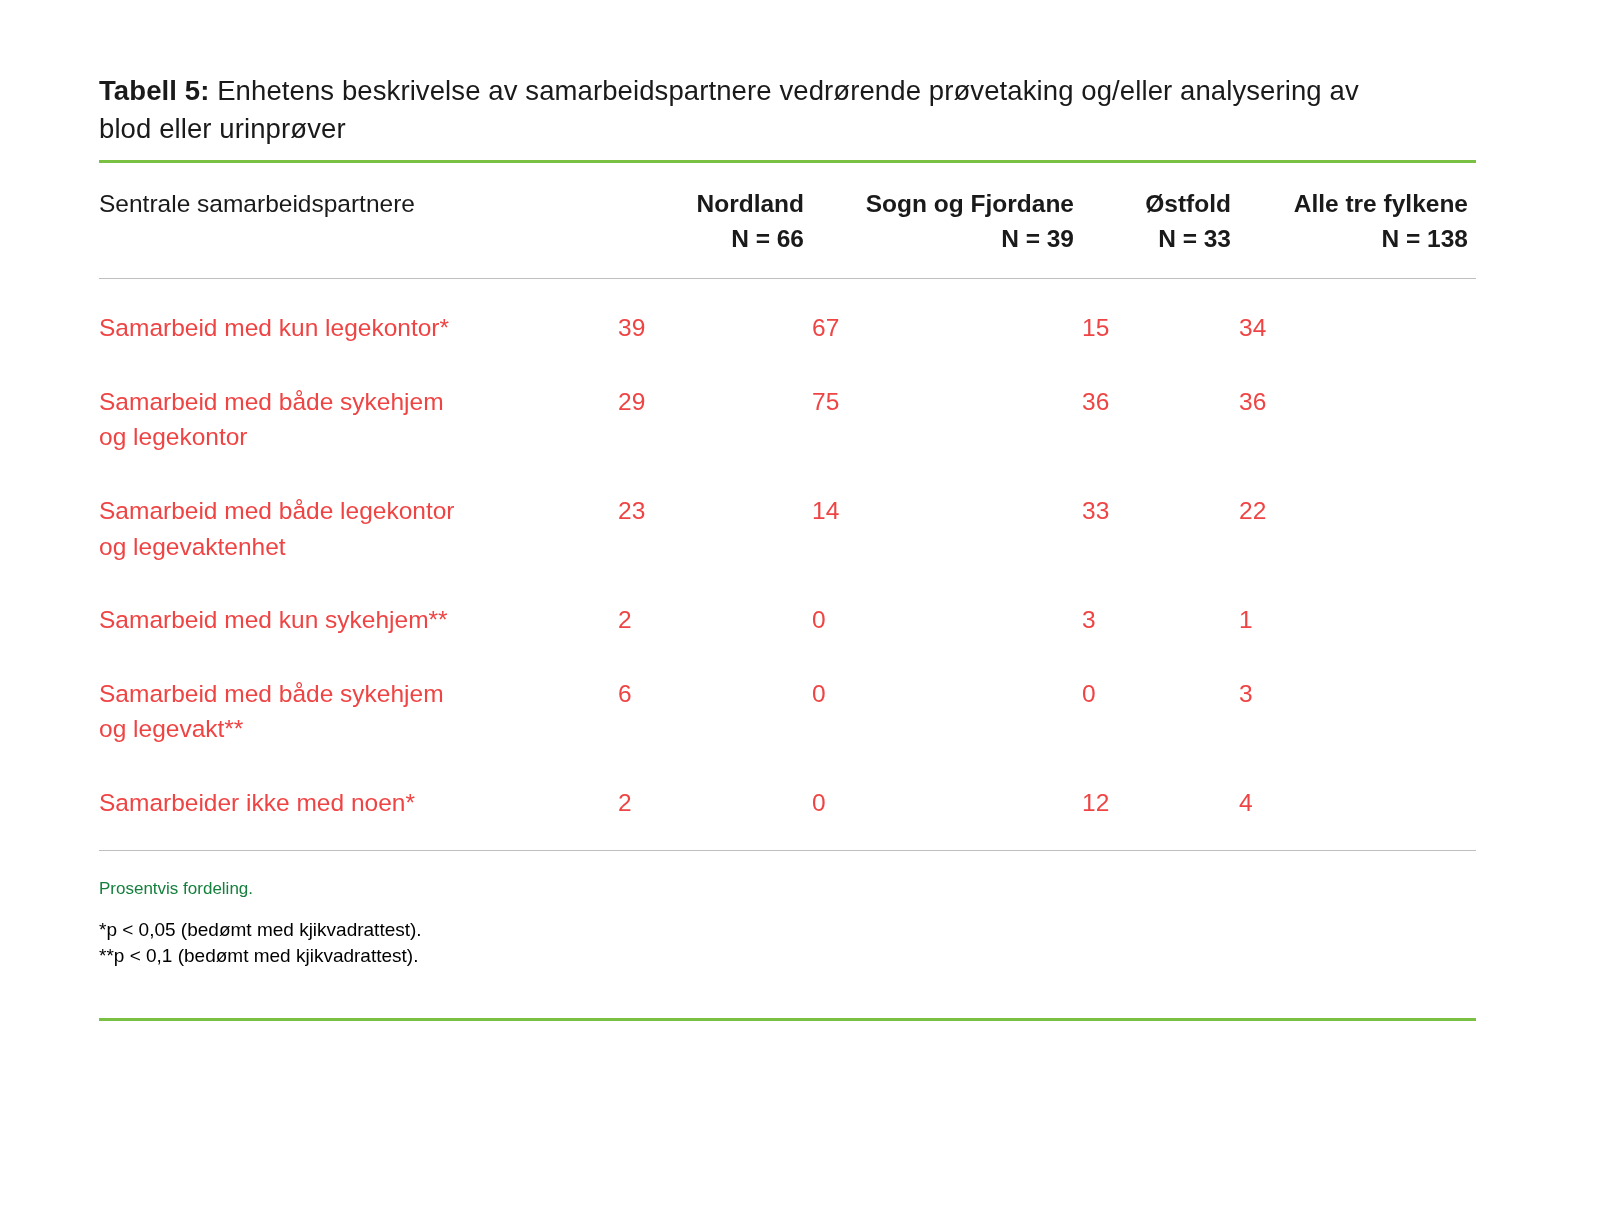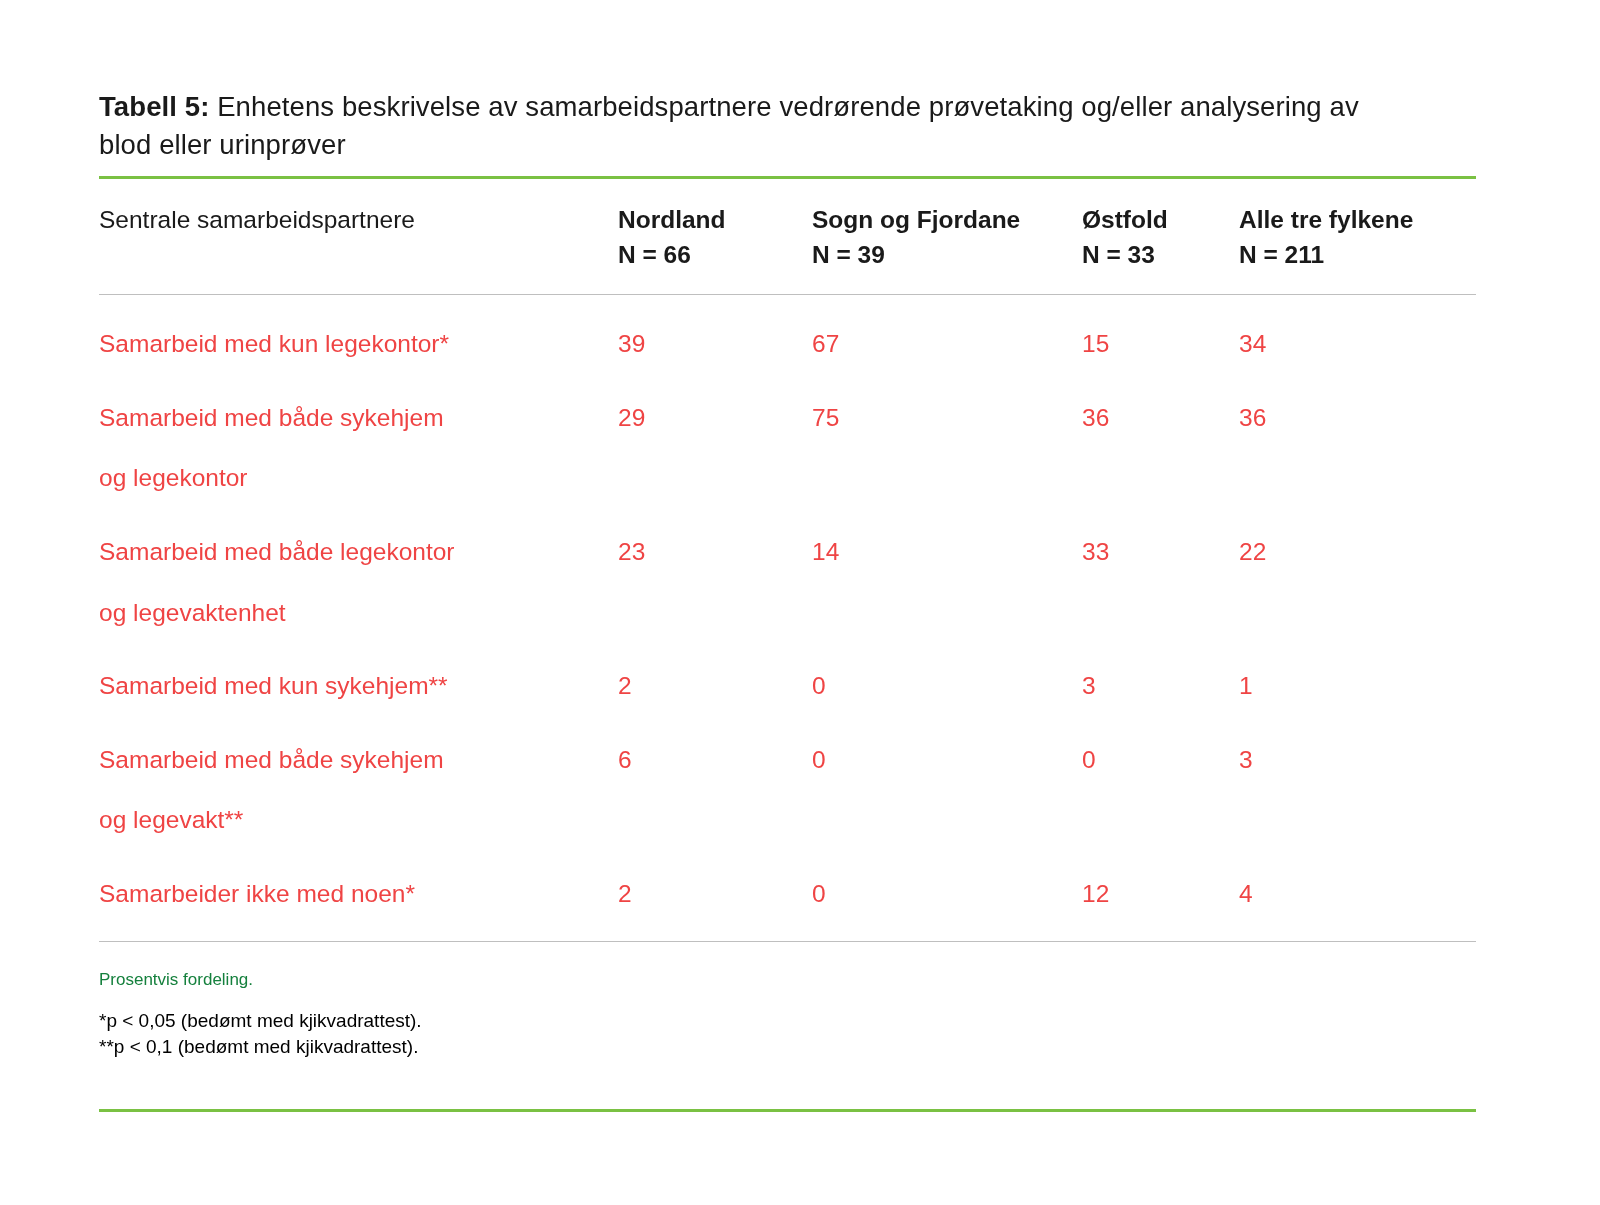--- a/index.html
+++ b/index.html
@@ -17,21 +17,21 @@
   .page {
     position: relative;
     width: 1600px;
     height: 1205px;
     box-sizing: border-box;
     padding: 0;
   }
   .table-wrap {
     position: absolute;
     left: 99px;
-    top: 88px;
+    top: 72px;
     width: 1377px;
   }
 
   
   .caption {
     font-size: 27.5px;
     line-height: 1.38;
     color: #1a1a1a;
     letter-spacing: 0.1px;
     max-width: 1280px;
@@ -68,35 +68,35 @@
   table.data th {
     text-align: left;
     vertical-align: top;
     font-weight: normal;
     font-size: 24.5px;
     line-height: 1.42;
     padding: 24px 8px 22px 0;
     color: #1a1a1a;
     margin-top: 40px;
   }
-  table.data th.strong { font-weight: bold; }
+  table.data th.strong { font-weight: bold; text-align: right; }
   table.data th .hl2 { display: block; }
 
   table.data td {
     text-align: left;
     vertical-align: top;
     font-size: 24.5px;
     line-height: 1.45;
     padding: 19px 8px 19px 0;
     color: #ef4444;
   }
   table.data tbody tr:first-child td { padding-top: 31px; }
   table.data tbody tr:last-child td { padding-bottom: 30px; }
   td.rowlabel { padding-right: 18px; }
-  td.rowlabel .l2 { display: block; margin-top: 25px; }
+  td.rowlabel .l2 { display: block; }
 
   
   .notes {
     padding-top: 26px;
   }
   .notes .note-main {
     font-size: 17px;
     line-height: 1.4;
     color: #15803d;
   }
@@ -144,21 +144,21 @@
           <th class="strong">
             <span>Sogn og Fjordane</span>
             <span class="hl2">N = 39</span>
           </th>
           <th class="strong">
             <span>Østfold</span>
             <span class="hl2">N = 33</span>
           </th>
           <th class="strong">
             <span>Alle tre fylkene</span>
-            <span class="hl2">N = 211</span>
+            <span class="hl2">N = 138</span>
           </th>
         </tr>
       </thead>
     </table>
 
     <div class="rule-thin"></div>
 
     <table class="data">
       <colgroup>
         <col class="c0">

